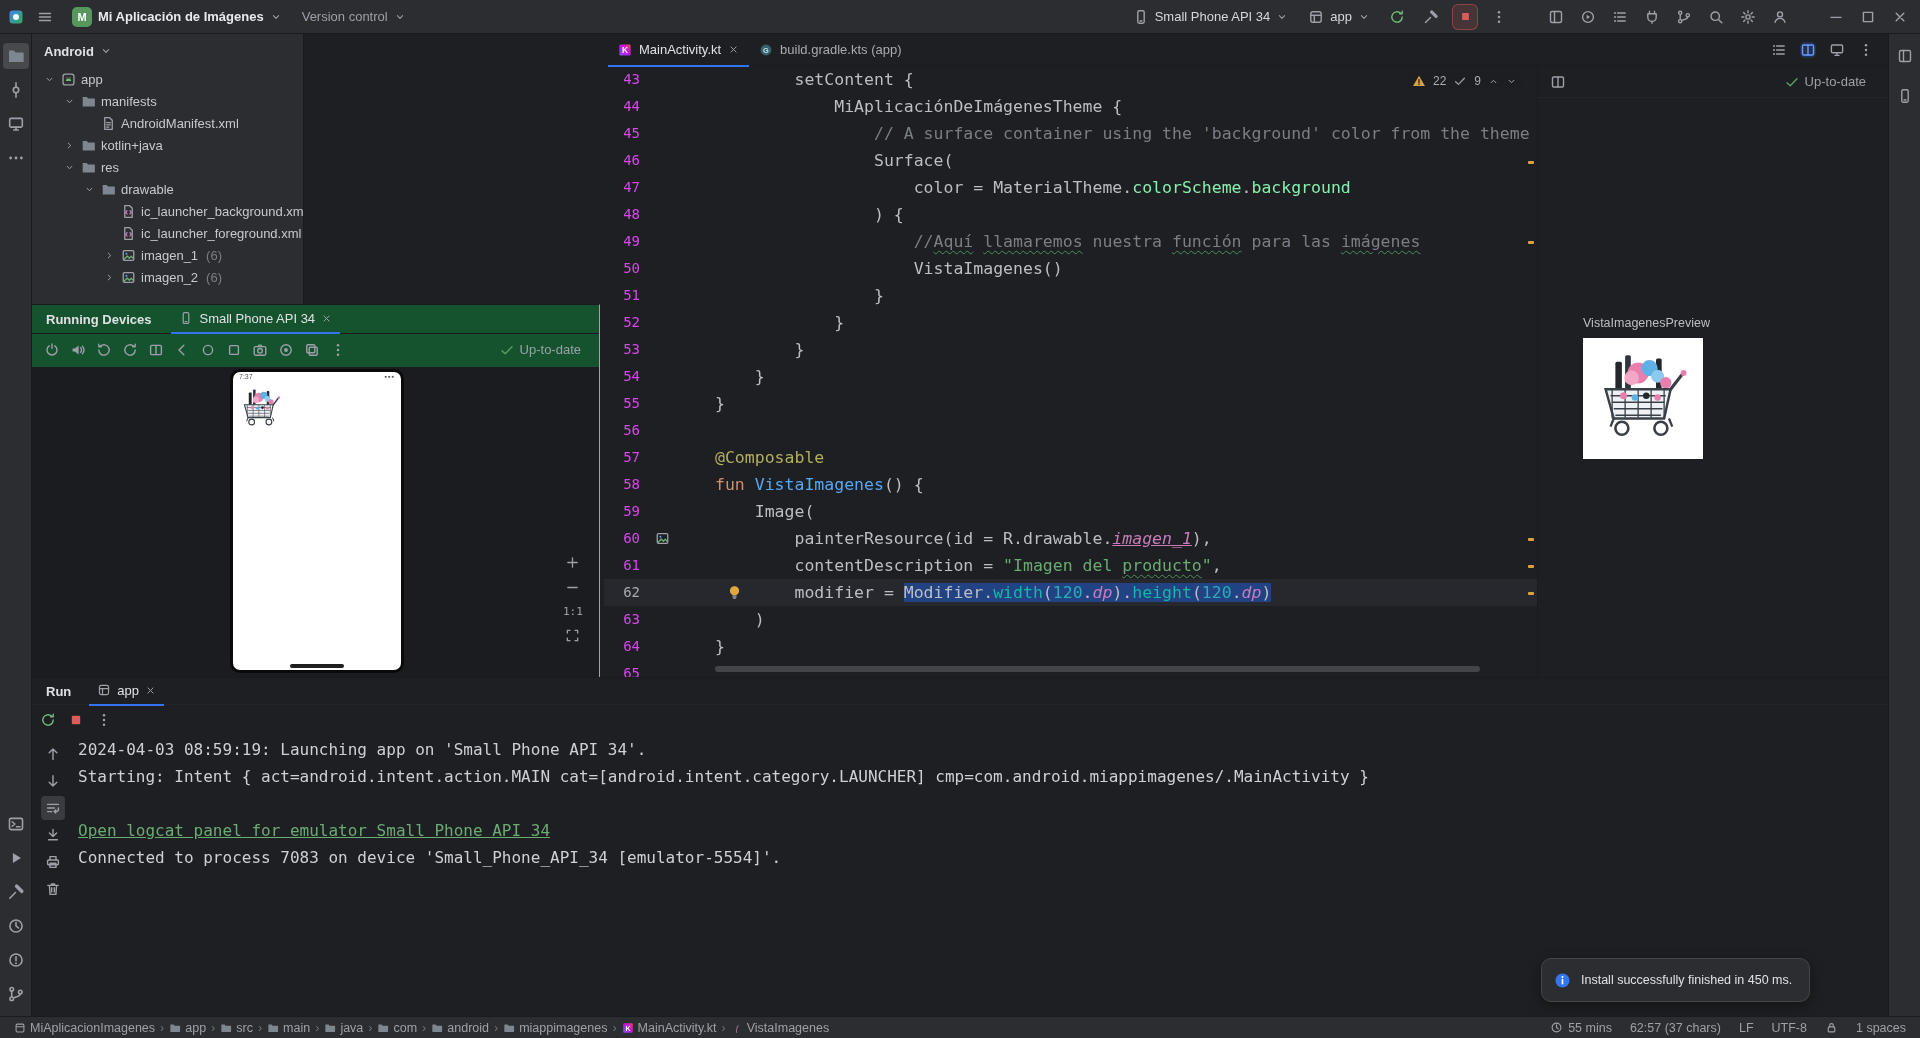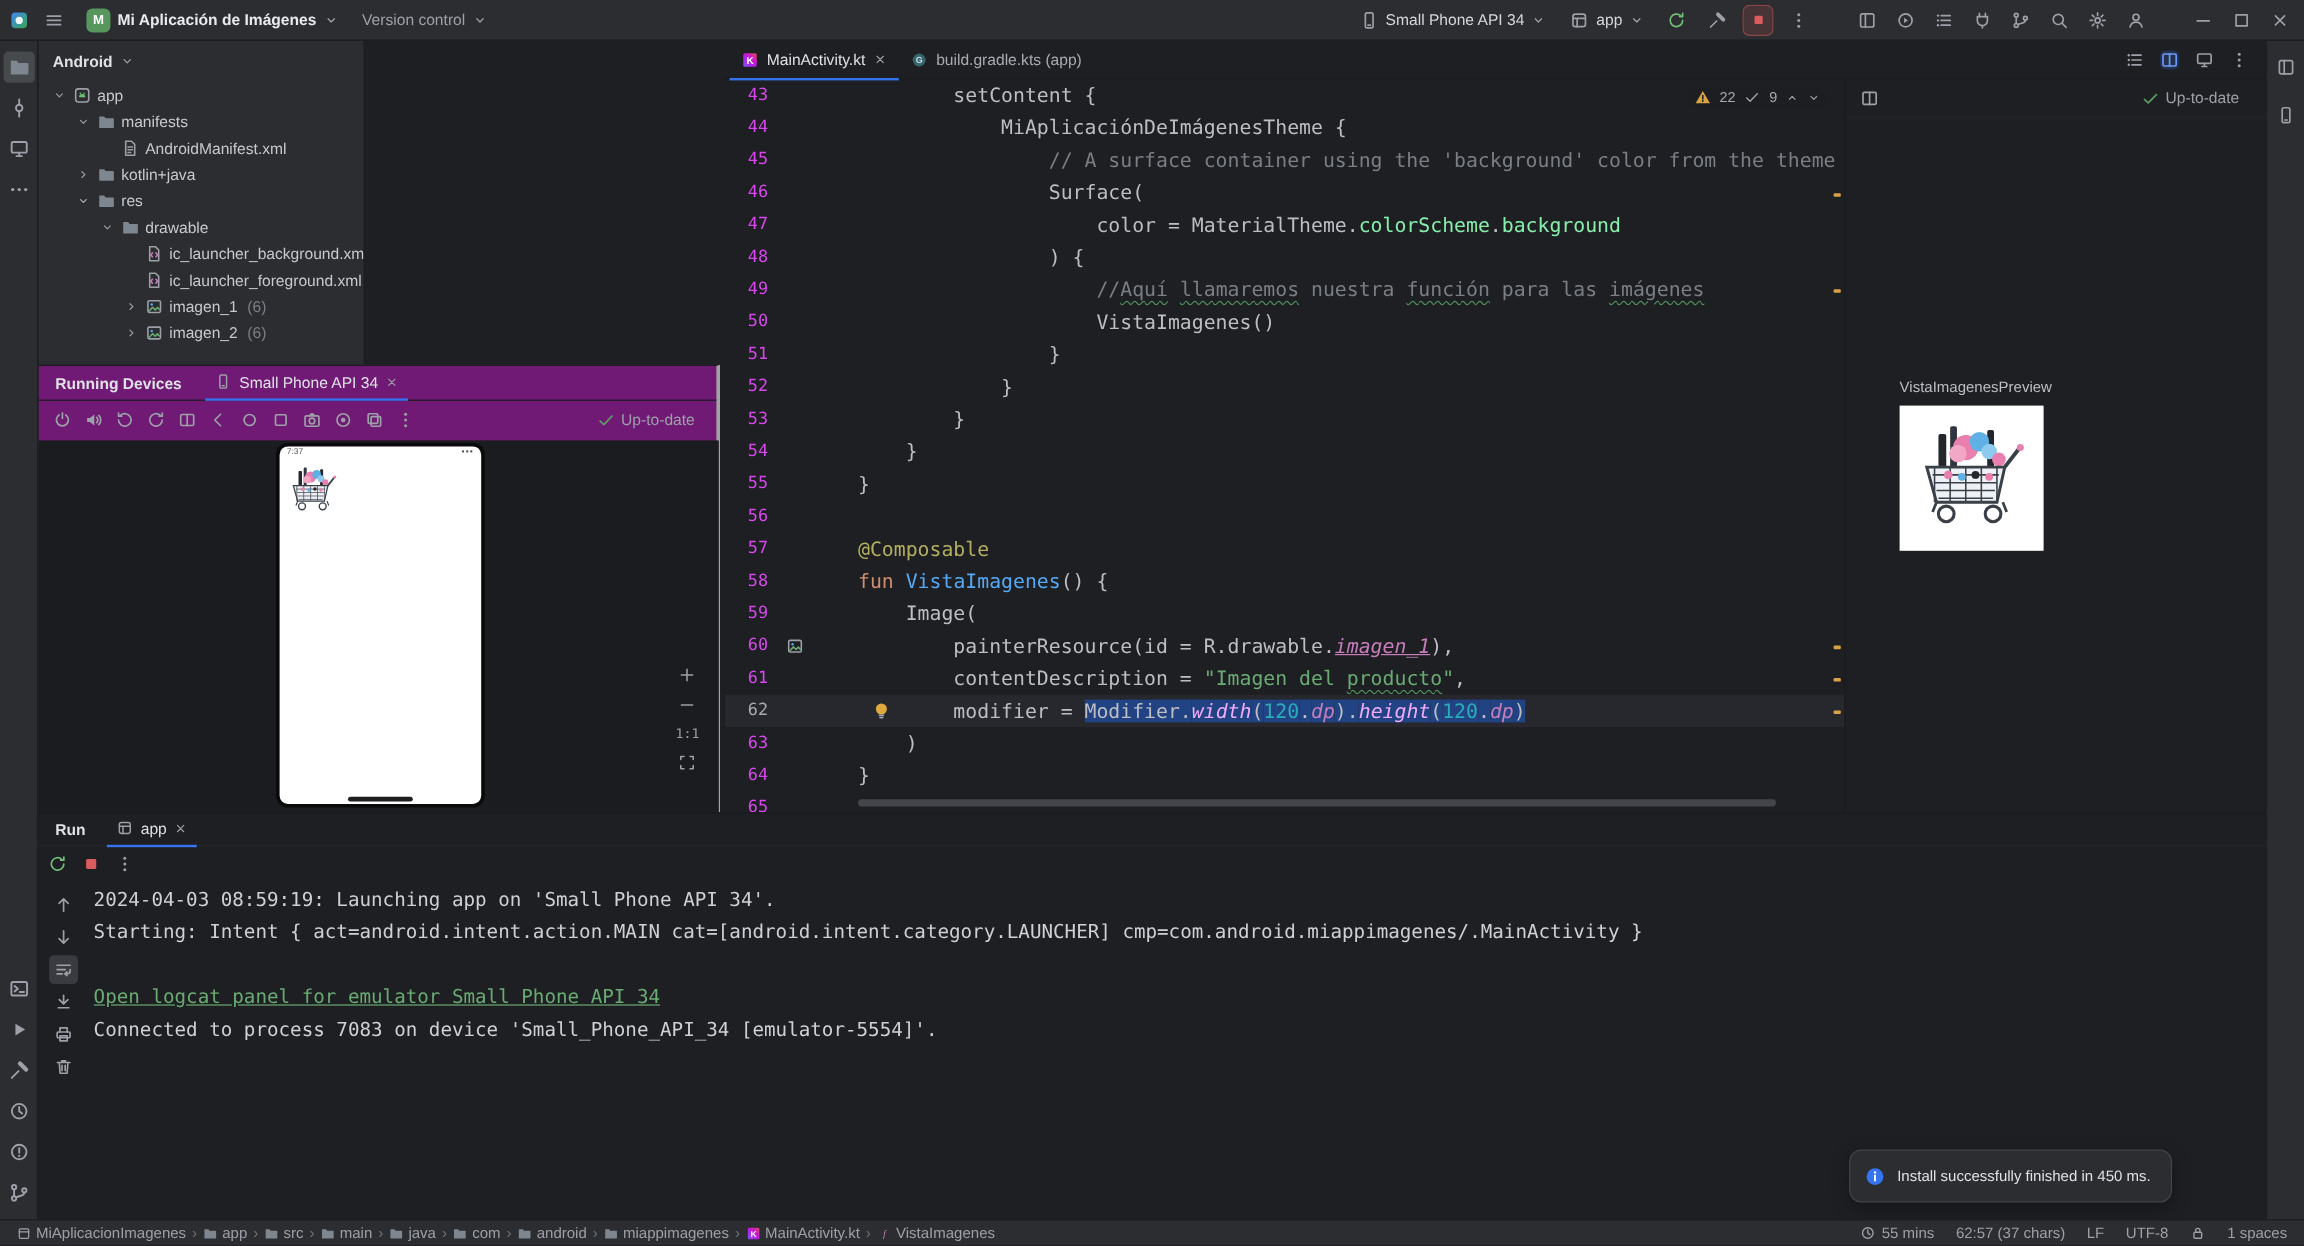--- a/index.html
+++ b/index.html
@@ -32,21 +32,21 @@
 
 #project{position:absolute;left:32px;top:34px;width:272px;height:270px;background:#2B2D30;border-right:1px solid #1A1B1E;overflow:hidden}
 #project-header{height:34px;display:flex;align-items:center;gap:6px;padding:0 12px;color:#DFE1E5;font-weight:bold}
 .tree-row{height:22px;display:flex;align-items:center;gap:5px;white-space:nowrap}
 .tree-chev{width:14px;height:11px}
 .tree-chev>svg{width:11px;height:11px;margin:auto}
 .tree-ico{width:15px;height:15px}
 .tree-label{color:#C7C9CE}
 .tree-count{color:#7A7E85;margin-left:3px}
 
-#devices{position:absolute;left:32px;top:304px;width:568px;height:373px;background:#701a75;border-top:1px solid #1A1B1E;border-right:3px solid #a3a3a3}
+#devices{position:absolute;left:32px;top:304px;width:568px;height:373px;background:#14532d;border-top:1px solid #1A1B1E;border-right:1px solid #a3a3a3}
 #dev-tabs{height:29px;display:flex;align-items:center;border-bottom:1px solid #1A1B1E;padding-left:14px;gap:20px}
 .panel-title{color:#DFE1E5;font-weight:bold}
 .paneltab{height:29px;display:flex;align-items:center;gap:6px;padding:0 8px;border-bottom:2px solid #3574F0;color:#DFE1E5}
 .closex{width:11px;height:11px}
 #dev-toolbar{height:32px;display:flex;align-items:center;padding:0 8px}
 #dev-toolbar [data-icon-list]{display:flex;align-items:center;gap:2px}
 .dev-status{margin-left:auto;display:flex;gap:5px;align-items:flex-start;color:#9DA0A8;padding-right:10px}
 #dev-display{position:absolute;left:0;top:62px;width:567px;height:311px;background:#1B1C1F;overflow:hidden}
 #phone{position:absolute;left:198px;top:2px;width:174px;height:304px;background:#0A0A0B;border-radius:10px;padding:3px}
 .phone-screen{position:relative;width:100%;height:100%;background:#fff;border-radius:7px;overflow:hidden}
@@ -73,21 +73,21 @@
 .ln{width:36px;text-align:right;color:#d946ef;font:14px/27px "DejaVu Sans Mono",monospace;flex:none}
 .current .ln{color:#A8ABB2}
 .gslot{width:44px;display:flex;align-items:center;justify-content:center;flex:none}
 .gico{width:15px;height:15px}
 .codetext{white-space:pre;font:16.5px/27px "DejaVu Sans Mono",monospace;padding-left:31px;color:#BCBEC4}
 .bulb{position:absolute;left:122px;top:5px;width:17px;height:17px}
 .tk-t{color:#BCBEC4}.tk-c{color:#7A7E85}.tk-k{color:#CF8E6D}.tk-s{color:#6AAB73}.tk-n{color:#2AACB8}
 .tk-fd{color:#56A8F5}.tk-an{color:#B3AE60}.tk-p{color:#86efac}
 .tk-pi{color:#C77DBB;font-style:italic}
 .tk-pu{color:#C77DBB;font-style:italic;text-decoration:underline}
-.tk-it{color:#f0abfc;font-style:italic}
+.tk-it{color:#14b8a6;}
 .tk-sp{text-decoration-line:underline;text-decoration-style:wavy;text-decoration-color:#4E8F5B;text-decoration-thickness:1px;text-underline-offset:3px}
 .tk-SEL{background:#214283}
 #inspections{position:absolute;right:14px;top:6px;display:flex;align-items:center;gap:7px;color:#A8ABB2;font-size:12px;background:rgba(30,31,34,.75);padding:2px 6px;border-radius:6px;z-index:3}
 #inspections .ico{width:14px;height:14px}
 #inspections .chev{width:11px;height:11px}
 .vmark{position:absolute;right:3px;width:6px;height:3px;background:#D9A343;border-radius:1px;z-index:3}
 #hscroll{position:absolute;left:111px;top:600px;width:765px;height:6px;background:#43454A;border-radius:3px;z-index:3}
 
 #preview{position:absolute;left:1537px;top:66px;width:351px;height:611px;background:#1E1F22;border-left:1px solid #1A1B1E}
 #preview-top{height:32px;display:flex;align-items:center;justify-content:space-between;padding:0 12px;border-bottom:1px solid #242528;color:#9DA0A8}

